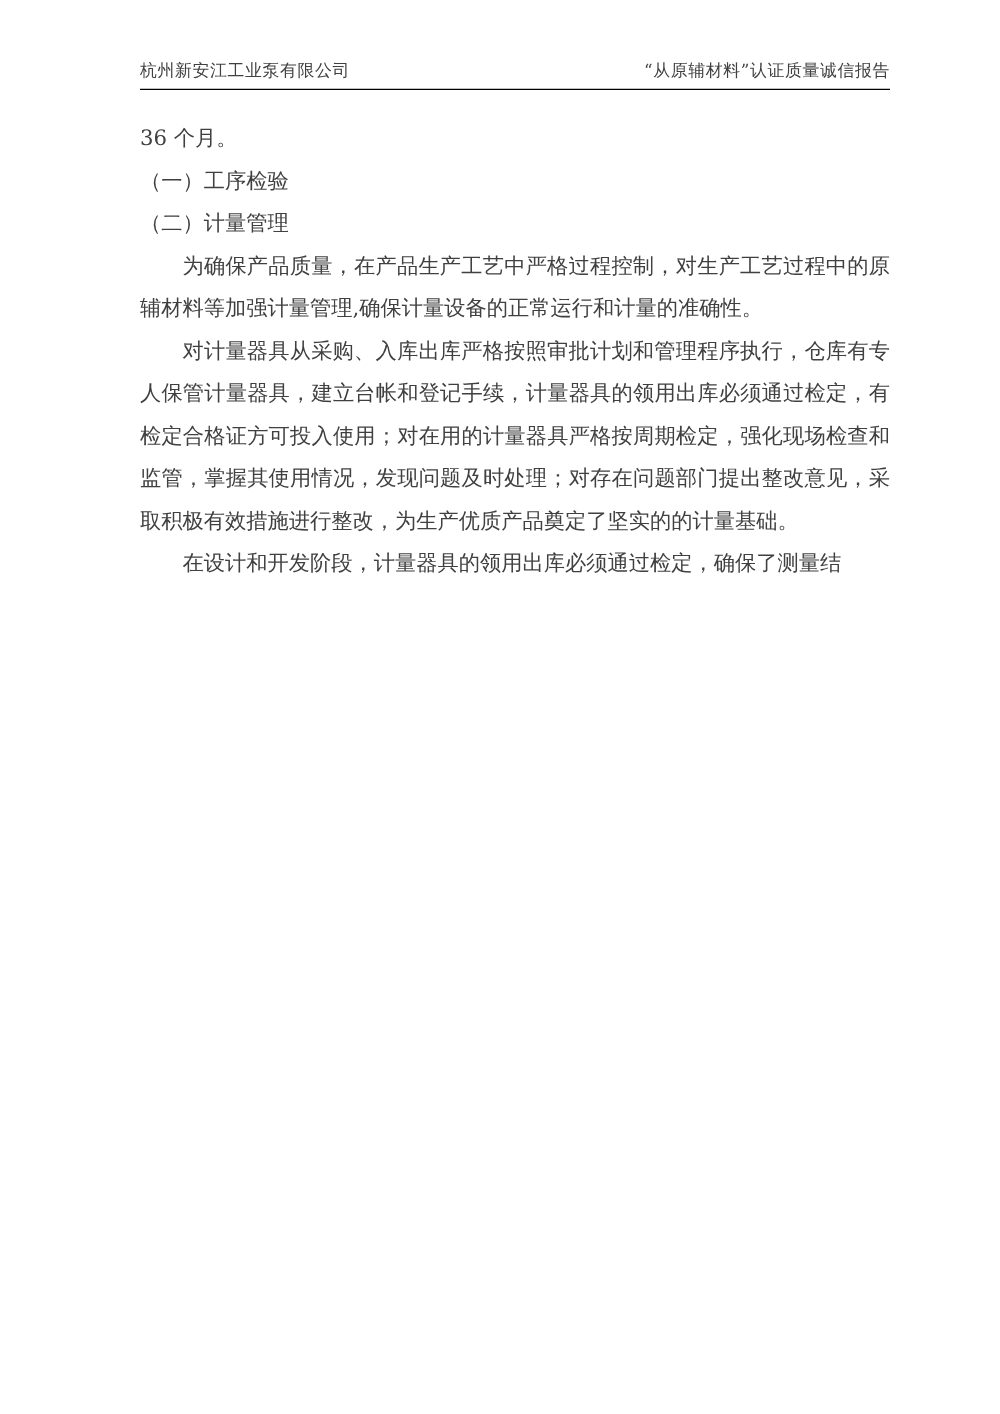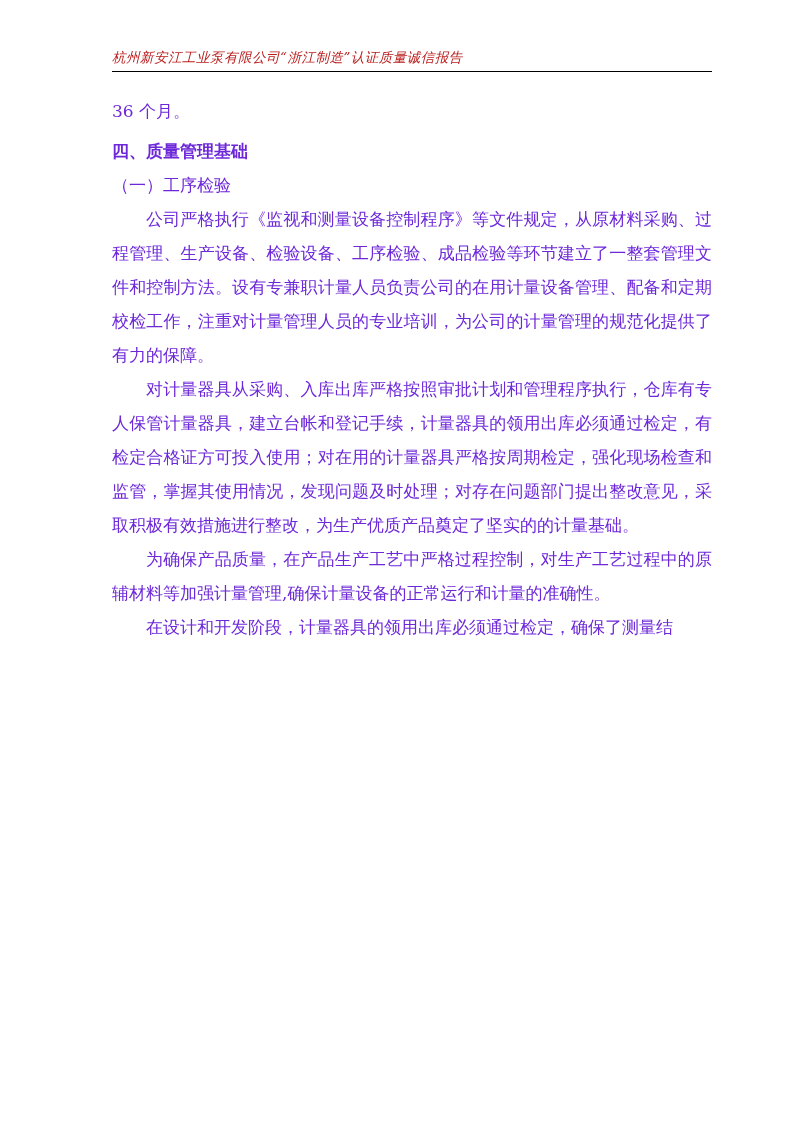--- a/index.html
+++ b/index.html
@@ -20,47 +20,46 @@
     overflow: hidden;
   }
   .content {
     position: absolute;
     left: 112px;
     top: 48px;
     width: 600px;
   }
   .header-row {
     display: flex;
-    justify-content: flex-start;
+    justify-content: space-between;
     align-items: baseline;
     font-size: 13.5px;
     line-height: 1.4;
-    color: #b91c1c;
+    color: #404040;
     padding-bottom: 4px;
-    font-style: italic;
   }
   .header-left {
     letter-spacing: 0.5px;
   }
   .header-right {
     letter-spacing: 0.5px;
   }
   .header-rule {
     border-bottom: 1px solid #000;
     width: 600px;
     margin-top: 0px;
   }
   .body-text {
     margin-top: 22px;
   }
   p {
     margin: 0 0 0 0;
     font-size: 17px;
     line-height: 2.0;
-    color: #6d28d9;
+    color: #404040;
     text-align: justify;
     text-justify: inter-ideograph;
   }
   p.indent {
     text-indent: 2em;
   }
   p.heading {
     font-weight: bold;
     font-size: 17px;
     margin-top: 6px;
@@ -81,30 +80,29 @@
 </style>
 </head>
 <body>
 
 <div class="page">
 
   <div class="content">
 
     <div class="header-row">
       <span class="header-left">杭州新安江工业泵有限公司</span>
-      <span class="header-right">“浙江制造”认证质量诚信报告</span>
+      <span class="header-right">“从原辅材料”认证质量诚信报告</span>
     </div>
     <div class="header-rule"></div>
 
     <div class="body-text">
       <p class="">36 个月。</p>
-      <p class="heading">四、质量管理基础</p>
       <p class="sub">（一）工序检验</p>
-      <p class="indent">公司严格执行《监视和测量设备控制程序》等文件规定，从原材料采购、过程管理、生产设备、检验设备、工序检验、成品检验等环节建立了一整套管理文件和控制方法。设有专兼职计量人员负责公司的在用计量设备管理、配备和定期校检工作，注重对计量管理人员的专业培训，为公司的计量管理的规范化提供了有力的保障。</p>
+      <p class="sub">（二）计量管理</p>
+      <p class="indent">为确保产品质量，在产品生产工艺中严格过程控制，对生产工艺过程中的原辅材料等加强计量管理,确保计量设备的正常运行和计量的准确性。</p>
       <p class="indent">对计量器具从采购、入库出库严格按照审批计划和管理程序执行，仓库有专人保管计量器具，建立台帐和登记手续，计量器具的领用出库必须通过检定，有检定合格证方可投入使用；对在用的计量器具严格按周期检定，强化现场检查和监管，掌握其使用情况，发现问题及时处理；对存在问题部门提出整改意见，采取积极有效措施进行整改，为生产优质产品奠定了坚实的的计量基础。</p>
-      <p class="indent">为确保产品质量，在产品生产工艺中严格过程控制，对生产工艺过程中的原辅材料等加强计量管理,确保计量设备的正常运行和计量的准确性。</p>
       <p class="indent">在设计和开发阶段，计量器具的领用出库必须通过检定，确保了测量结</p>
     </div>
 
   </div>
 
 
 </div>
 
 </body></html>

